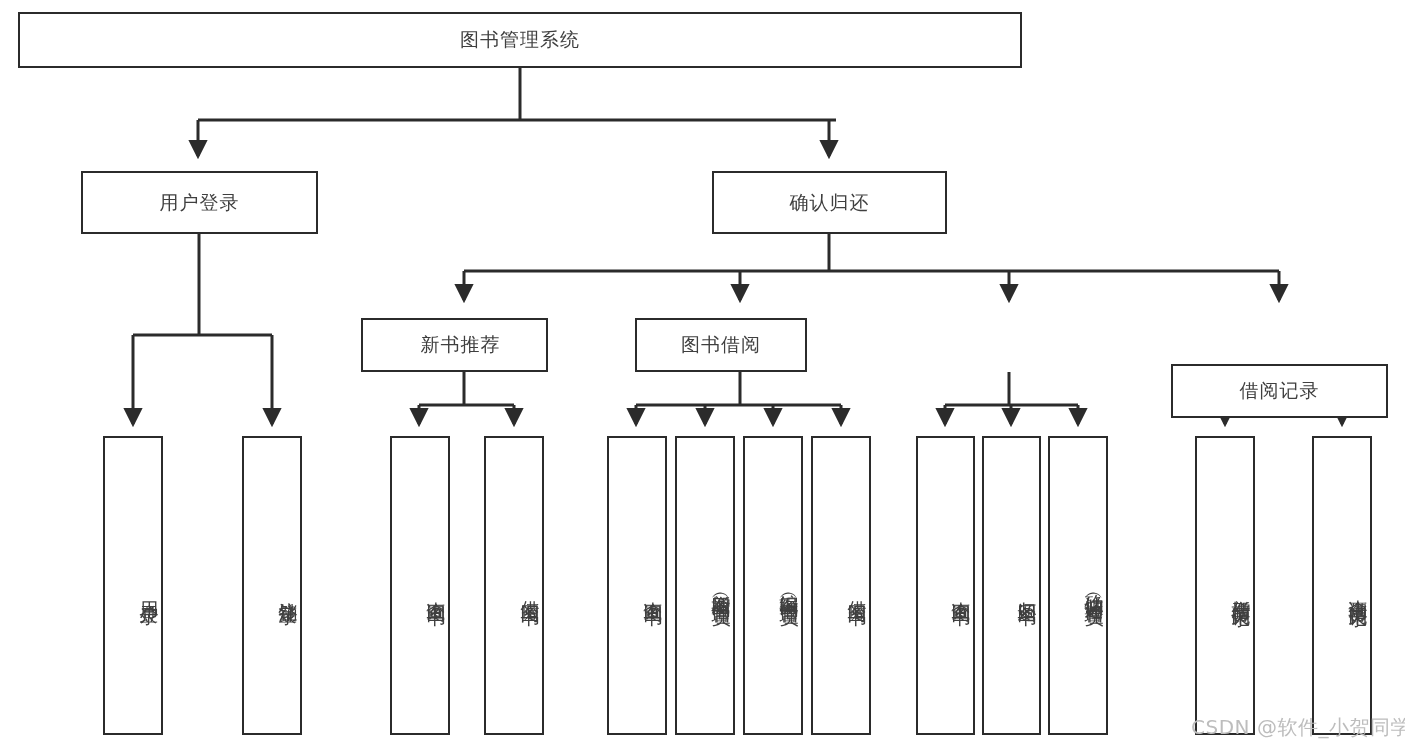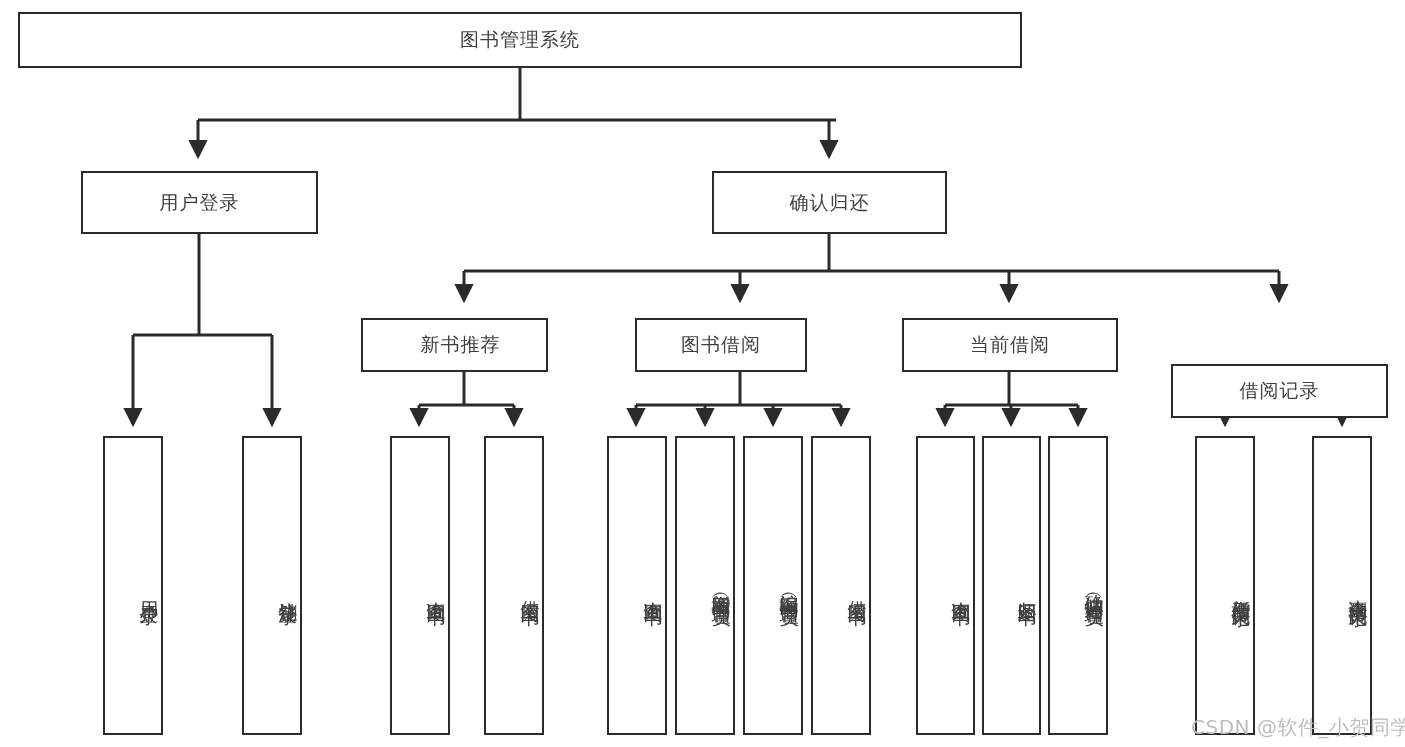--- a/index.html
+++ b/index.html
@@ -135,23 +135,20 @@
   <div class="node h" style="left:712px; top:171px; width:235px; height:63px;">
     <span class="node-label">确认归还</span>
   </div>
 
   <div class="node h" style="left:361px; top:318px; width:187px; height:54px;padding-left:12px;">
     <span class="node-label">新书推荐</span>
   </div>
   <div class="node h" style="left:635px; top:318px; width:172px; height:54px;">
     <span class="node-label">图书借阅</span>
   </div>
-  <div class="node h" style="left:902px; top:318px; width:216px; height:54px;">
-    <span class="node-label">当前借阅</span>
-  </div>
   <div class="node h" style="left:1171px; top:318px; width:217px; height:54px;margin-top:46px;">
     <span class="node-label">借阅记录</span>
   </div>
 
   <div class="node v" style="left:103px; top:436px; width:60px; height:299px;">
     <span class="node-label">用户登录</span>
   </div>
   <div class="node v" style="left:242px; top:436px; width:60px; height:299px;">
     <span class="node-label">注销登录</span>
   </div>

